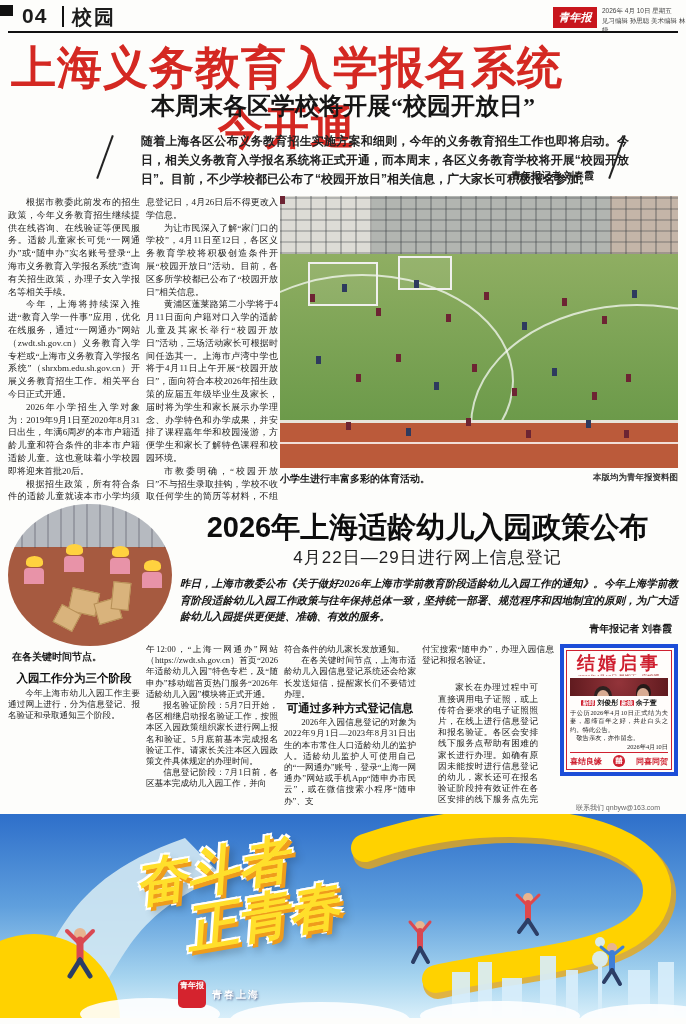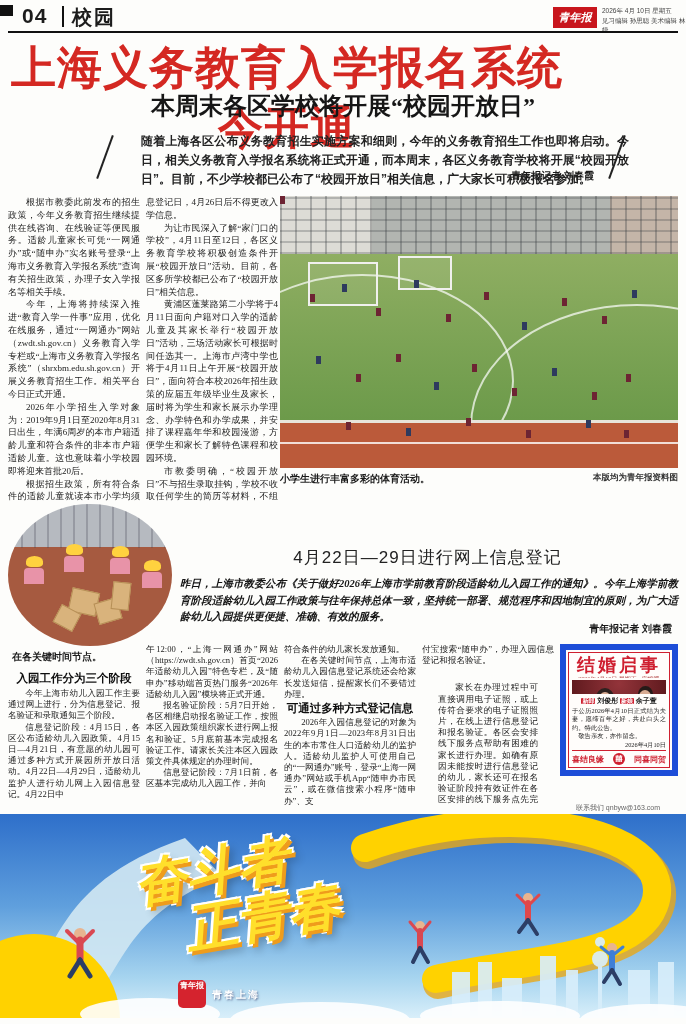--- a/index.html
+++ b/index.html
@@ -77,21 +77,21 @@
               font-family:"Liberation Sans",sans-serif;}
   .subhead{font-size:11.5px;font-weight:900;text-align:center;font-family:"Liberation Sans",sans-serif;
            margin:3px 0;color:#0d0d0d;}
   #a2-sub1{left:8px;top:668px;width:132px;}
   .col2x{overflow:hidden;font-size:8.6px;line-height:11.2px;color:#222;}
   #a2-col1{left:8px;top:688px;width:132px;height:118px;}
   #a2-col2{left:146px;top:644px;width:132px;height:162px;}
   #a2-col3{left:284px;top:644px;width:132px;height:162px;}
   #a2-col4{left:422px;top:644px;width:132px;height:162px;}
   
-  #ad-box{left:560px;top:644px;width:118px;height:132px;border:6px solid #1d4ed8;background:#fffdfb;
+  #ad-box{left:560px;top:644px;width:118px;height:132px;border:4px solid #1d4ed8;background:#fffdfb;
           padding:2px;box-sizing:border-box;}
   #ad-inner{border:1px solid #cf2030;height:100%;box-sizing:border-box;padding:2px 3px;display:flex;
             flex-direction:column;}
   #ad-title{color:#cf2030;font-weight:900;font-size:18px;letter-spacing:3px;text-align:center;
             line-height:20px;font-family:"Liberation Serif",serif;}
   #ad-dateline{font-size:6px;color:#a33;text-align:center;white-space:nowrap;overflow:hidden;}
   #ad-photo{height:50px;margin:2px 0;position:relative;overflow:hidden;
       background:radial-gradient(circle at 50% 25%,#93343a,#5f1a1e);}
   .head{position:absolute;border-radius:50%;}
   #ad-names{font-size:7px;font-weight:bold;text-align:center;white-space:nowrap;}
@@ -164,20 +164,21 @@
     </div>
     <div id="ph-track"></div>
     <div id="track-line"></div>
     <div id="players"></div>
   </div>
   <div class="abs" id="a1-caption-row">
     <span id="a1-caption">小学生进行丰富多彩的体育活动。</span>
     <span id="a1-credit">本版均为青年报资料图</span>
   </div>
 
+  <div class="abs" id="a2-headline">2026年上海适龄幼儿入园政策公布</div>
   <div class="abs sans" id="a2-deck">4月22日—29日进行网上信息登记</div>
   <div class="abs jt" id="a2-lead">昨日，上海市教委公布《关于做好2026年上海市学前教育阶段适龄幼儿入园工作的通知》。今年上海学前教育阶段适龄幼儿入园工作政策与往年保持总体一致，坚持统一部署、规范程序和因地制宜的原则，为广大适龄幼儿入园提供更便捷、准确、有效的服务。</div>
   <div class="abs sans" id="a2-byline">青年报记者 刘春霞</div>
 
   <div class="abs" id="a2-photo">
     <div class="win"></div>
     <div class="blk" style="left:62px;top:86px;width:26px;height:22px;transform:rotate(12deg);"></div>
     <div class="blk" style="left:88px;top:96px;width:22px;height:20px;transform:rotate(-16deg);"></div>
     <div class="blk" style="left:48px;top:104px;width:20px;height:18px;transform:rotate(28deg);"></div>
     <div class="blk" style="left:104px;top:78px;width:16px;height:26px;transform:rotate(6deg);"></div>
@@ -188,21 +189,20 @@
     <div class="kidp" style="left:102px;top:54px;"></div>
     <div class="hat" style="left:104px;top:42px;"></div>
     <div class="kidp" style="left:134px;top:68px;"></div>
     <div class="hat" style="left:136px;top:56px;"></div>
   </div>
   <div class="abs" id="a2-caption">在各关键时间节点。</div>
 
   <div class="abs subhead" id="a2-sub1">入园工作分为三个阶段</div>
   <div class="abs col2x jt" id="a2-col1">
     <p style="margin:0;text-indent:2em">今年上海市幼儿入园工作主要通过网上进行，分为信息登记、报名验证和录取通知三个阶段。</p>
-    <p style="margin:0;text-indent:2em">信息登记阶段：4月15日，各区公布适龄幼儿入园政策。4月15日—4月21日，有意愿的幼儿园可通过多种方式开展园所开放日活动。4月22日—4月29日，适龄幼儿监护人进行幼儿网上入园信息登记。4月22日中</p>
   </div>
   <div class="abs col2x jt" id="a2-col2">
     <p style="margin:0">午12:00，“上海一网通办”网站（https://zwdt.sh.gov.cn）首页“2026年适龄幼儿入园”特色专栏，及“随申办”移动端首页热门服务“2026年适龄幼儿入园”模块将正式开通。</p>
     <p style="margin:0;text-indent:2em">报名验证阶段：5月7日开始，各区相继启动报名验证工作，按照本区入园政策组织家长进行网上报名和验证。5月底前基本完成报名验证工作。请家长关注本区入园政策文件具体规定的办理时间。</p>
     <p style="margin:0;text-indent:2em">信息登记阶段：7月1日前，各区基本完成幼儿入园工作，并向</p>
   </div>
   <div class="abs col2x jt" id="a2-col3">
     <p style="margin:0">符合条件的幼儿家长发放通知。</p>
     <p style="margin:0;text-indent:2em">在各关键时间节点，上海市适龄幼儿入园信息登记系统还会给家长发送短信，提醒家长们不要错过办理。</p>
     <div class="subhead">可通过多种方式登记信息</div>

